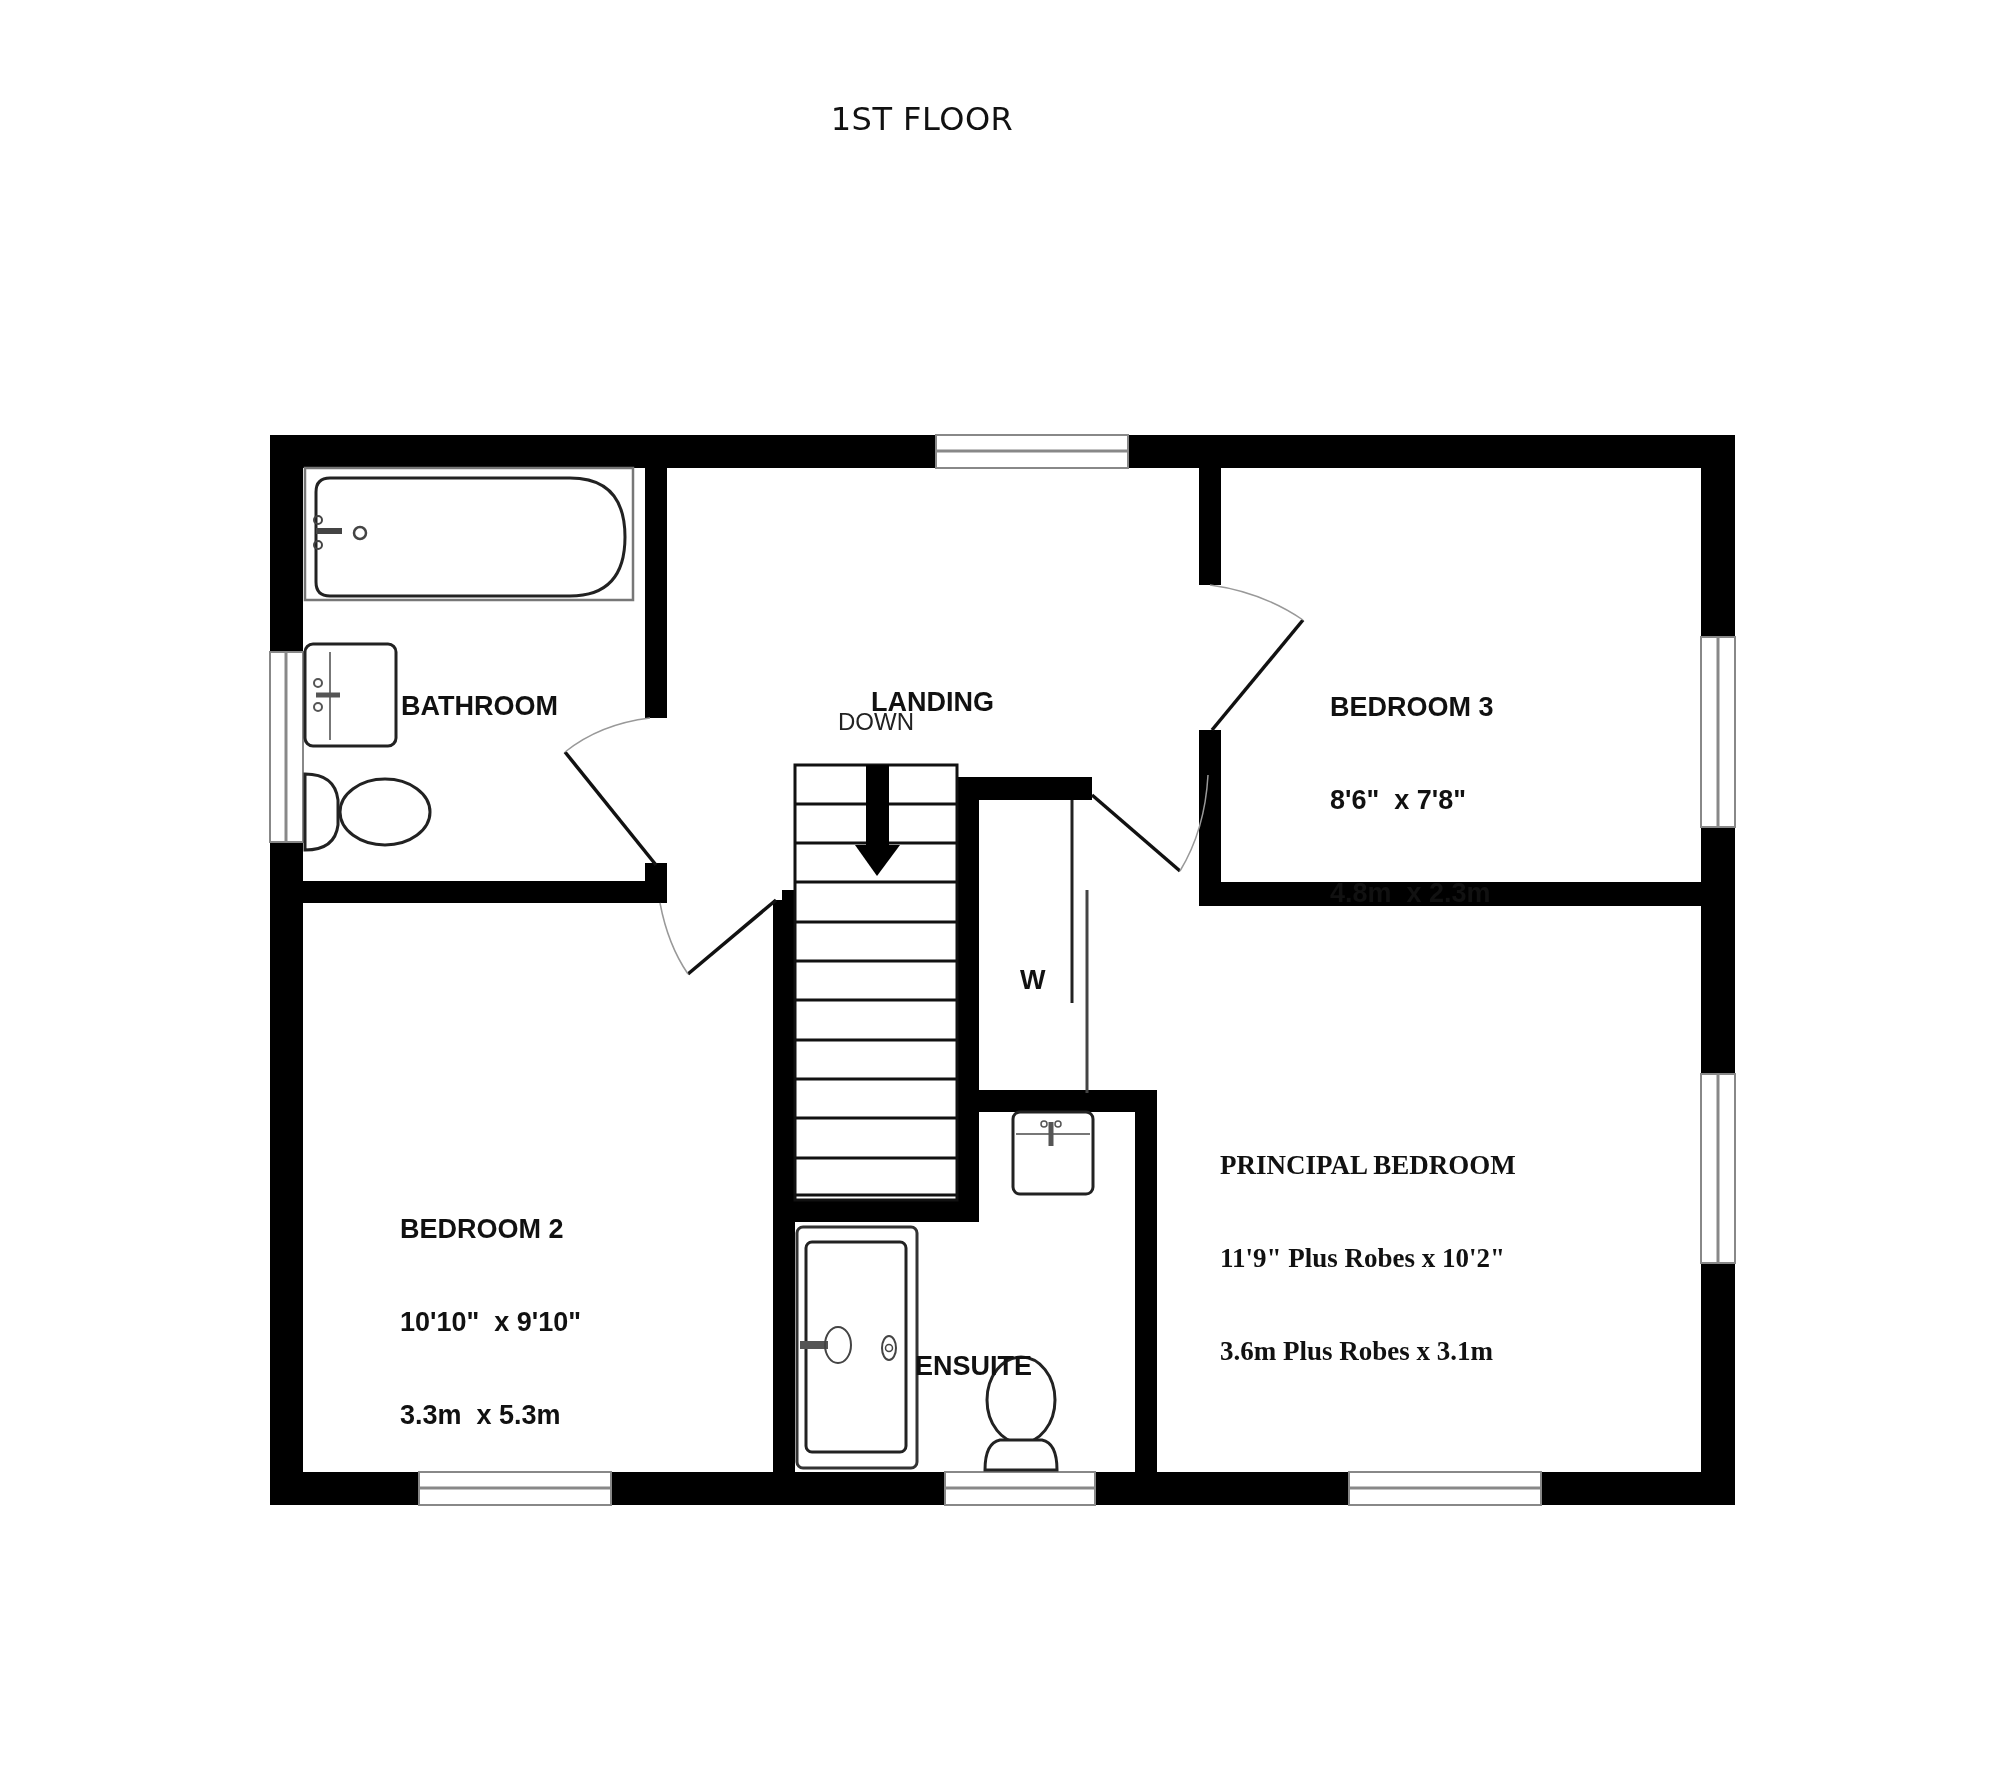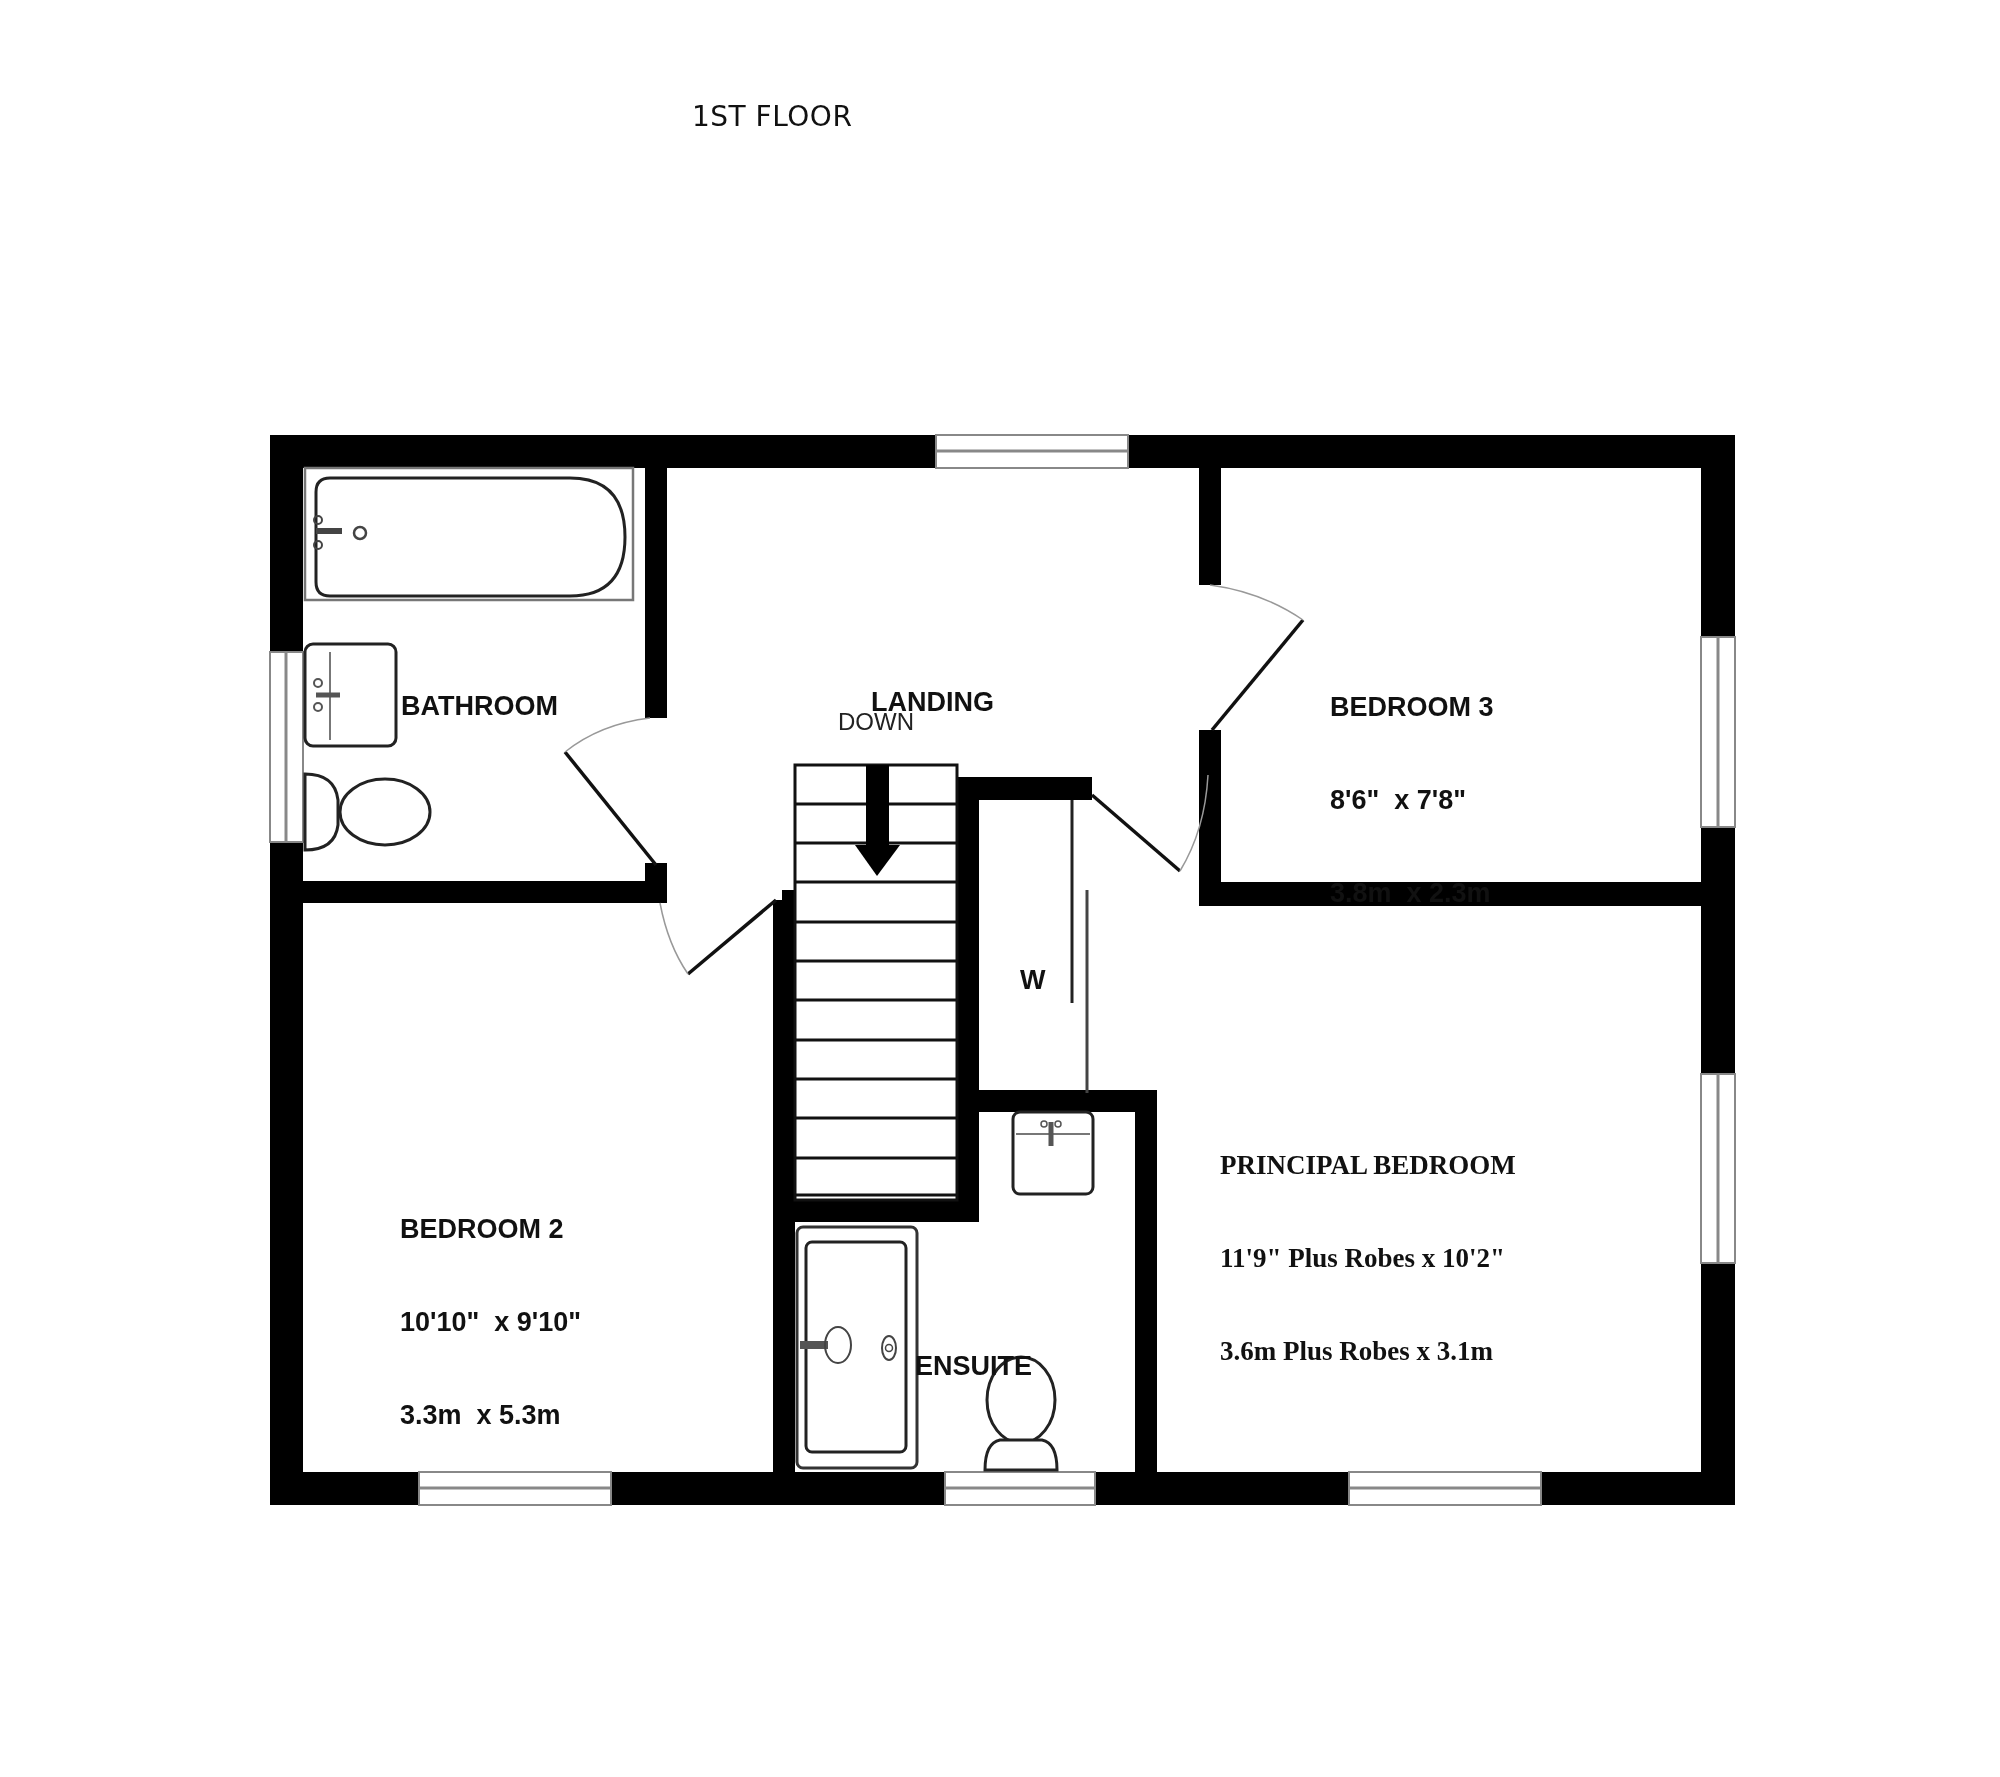--- a/index.html
+++ b/index.html
@@ -1,18 +1,18 @@
 <!DOCTYPE html>
 <html><head>
 <meta charset="utf-8">
 <style>
   html, body { margin: 0; padding: 0; background: #ffffff; }
   body { width: 2000px; height: 1777px; position: relative; overflow: hidden; font-family: "Liberation Sans", sans-serif; }
   #plan { position: absolute; left: 0; top: 0; width: 2000px; height: 1777px; }
-  .title { position: absolute; left: 692px; top: 100px; width: 412px; font-family: "DejaVu Sans", sans-serif; font-size: 28px; color: #111; letter-spacing: 0.5px; }
+  .title { position: absolute; left: 716px; top: 100px; width: 412px; text-align: center; font-family: "DejaVu Sans", sans-serif; font-size: 32px; color: #111; letter-spacing: 0.5px; }
   .lbl { position: absolute; text-align: left; font-weight: bold; color: #111; font-size: 27px; line-height: 31px; white-space: pre; }
   .lbl-small { position: absolute; font-size: 24px; color: #222; font-family: Liberation Sans, sans-serif; }
   .wall { fill: #000; }
   .win { fill: #fff; stroke: #888; stroke-width: 2; }
   .fix { fill: #fff; stroke: #222; stroke-width: 3; }
   .fix-thin { fill: none; stroke: #444; stroke-width: 2; }
   .door { stroke: #111; stroke-width: 3.5; fill: none; }
   .arc { stroke: #999; stroke-width: 1.5; fill: none; }
   .tread { stroke: #111; stroke-width: 3; }
 </style>
@@ -180,21 +180,21 @@
 </div>
 
 <div class="lbl" style="left:856px; top:656px; width:236px;">
   <span>LANDING</span>
 </div>
 <div class="lbl-small" style="left:838px; top:708px;">DOWN</div>
 
 <div class="lbl" style="left:1330px; top:630px; width:280px;">
   <div>BEDROOM 3</div>
   <div>8'6"  x 7'8"</div>
-  <div>3.8m  x 2.3m</div>
+  <div>4.8m  x 2.3m</div>
 </div>
 
 <div class="lbl" style="left:400px; top:1152px; width:300px;">
   <div>BEDROOM 2</div>
   <div>10'10"  x 9'10"</div>
   <div>3.3m  x 5.3m</div>
 </div>
 
 <div class="lbl" style="left:1005px; top:934px; width:40px;">
   <span>W</span>

